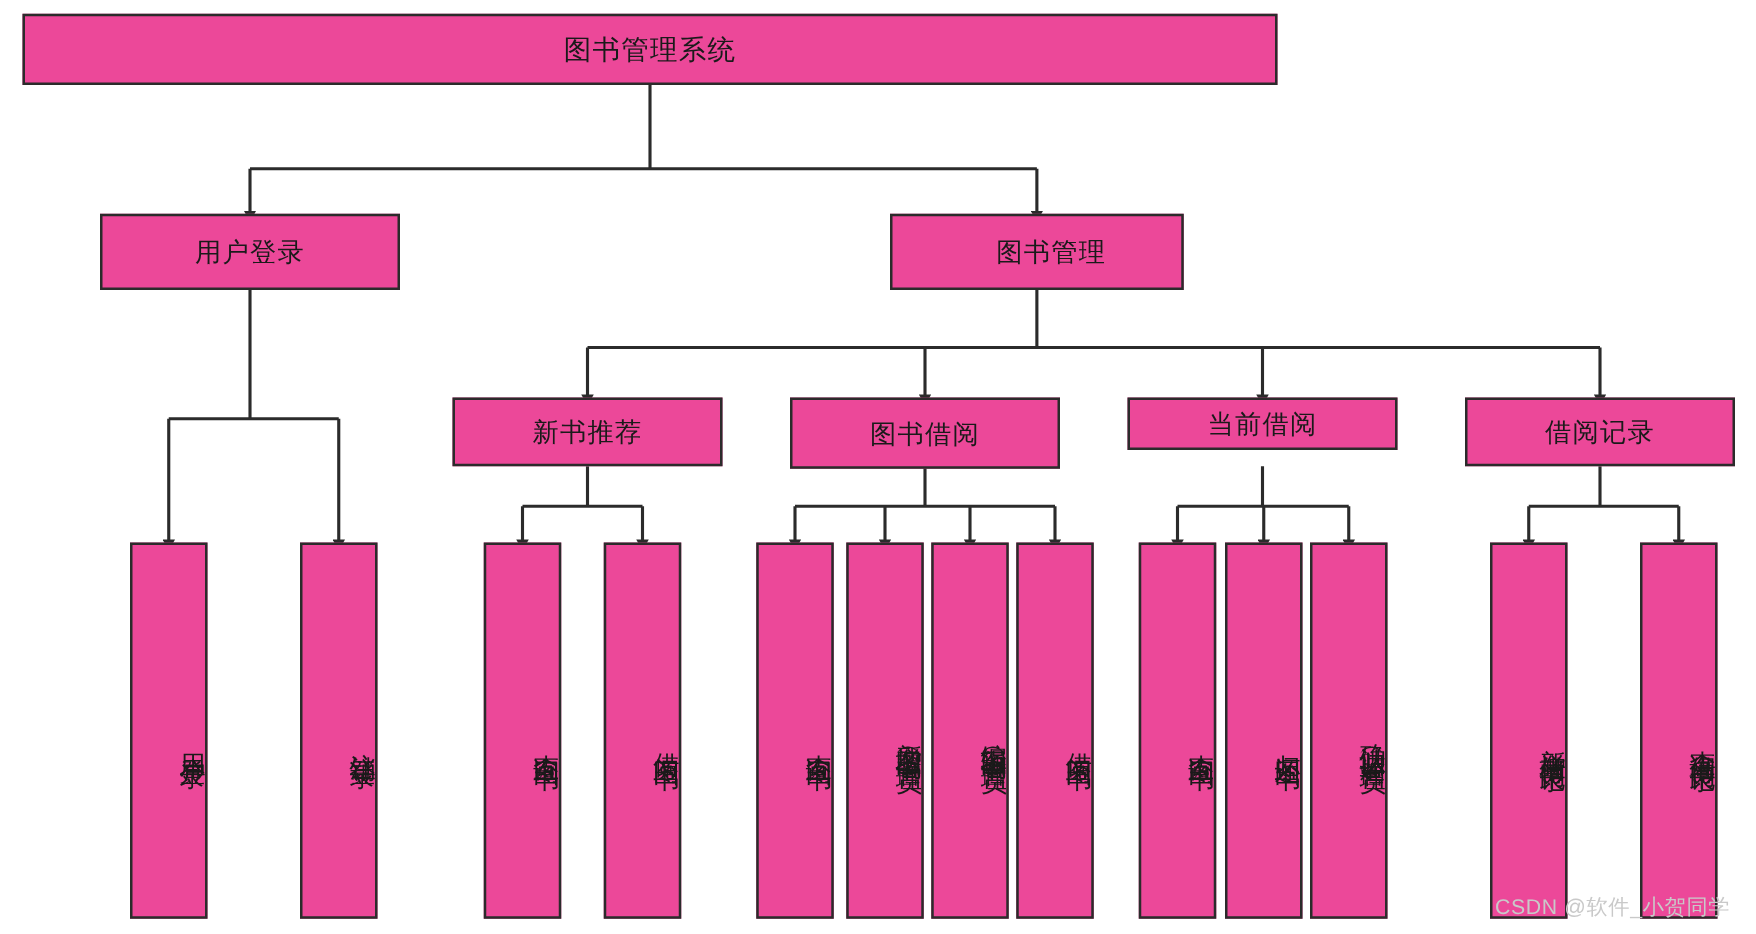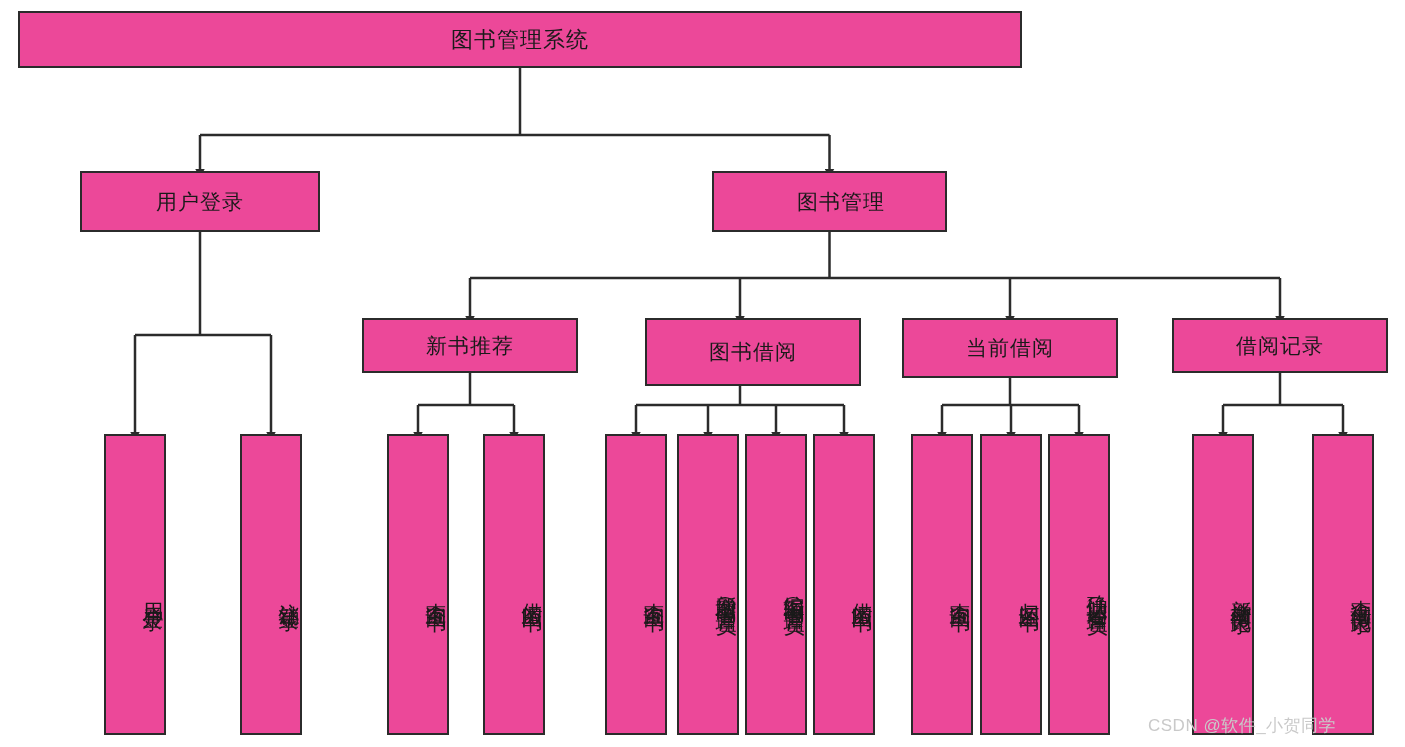--- a/index.html
+++ b/index.html
@@ -120,24 +120,24 @@
       </div>
       <div class="node horizontal" style="left: 80px; top: 171px; width: 240px; height: 61px;">
         <span class="node-label">用户登录</span>
       </div>
       <div class="node horizontal" style="left: 712px; top: 171px; width: 235px; height: 61px; padding-left: 23px;">
         <span class="node-label">图书管理</span>
       </div>
       <div class="node horizontal" style="left: 362px; top: 318px; width: 216px; height: 55px;">
         <span class="node-label">新书推荐</span>
       </div>
-      <div class="node horizontal" style="left: 632px; top: 318px; width: 216px; height: 68px; margin-left: 13px;">
+      <div class="node horizontal" style="left: 632px; top: 318px; width: 216px; height: 57px;">
         <span class="node-label">图书借阅</span>
       </div>
-      <div class="node horizontal" style="left: 902px; top: 318px; width: 216px; height: 60px;">
+      <div class="node horizontal" style="left: 902px; top: 318px; width: 216px; height: 42px;">
         <span class="node-label">当前借阅</span>
       </div>
       <div class="node horizontal" style="left: 1172px; top: 318px; width: 216px; height: 55px; text-align: center;">
         <span class="node-label">借阅记录</span>
       </div>
       <div class="node vertical" style="left: 104px; top: 434px; width: 62px; height: 301px;">
         <span class="node-label">用户登录</span>
       </div>
       <div class="node vertical" style="left: 240px; top: 434px; width: 62px; height: 301px;">
         <span class="node-label">注销登录</span>
@@ -170,15 +170,15 @@
         <span class="node-label">确认归还（管理员）</span>
       </div>
       <div class="node vertical" style="left: 1192px; top: 434px; width: 62px; height: 301px;">
         <span class="node-label">新增借阅记录</span>
       </div>
       <div class="node vertical" style="left: 1312px; top: 434px; width: 62px; height: 301px;">
         <span class="node-label">查询借阅记录</span>
       </div>
     </div>
 
-  <div class="watermark" style="left:1148px; top:714px;text-align:right;">CSDN @软件_小贺同学</div>
+  <div class="watermark" style="left:1196px; top:714px;text-align:right;">CSDN @软件_小贺同学</div>
 
 </div>
 
 </body></html>

